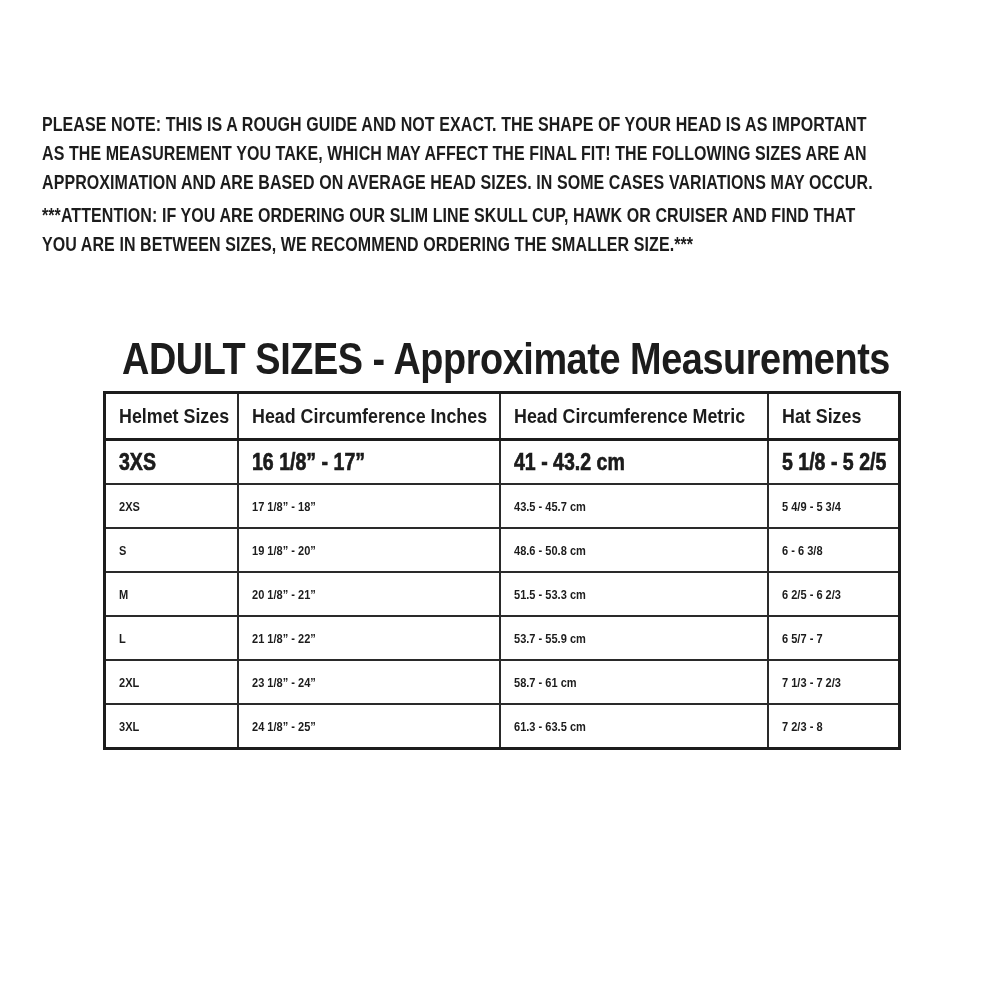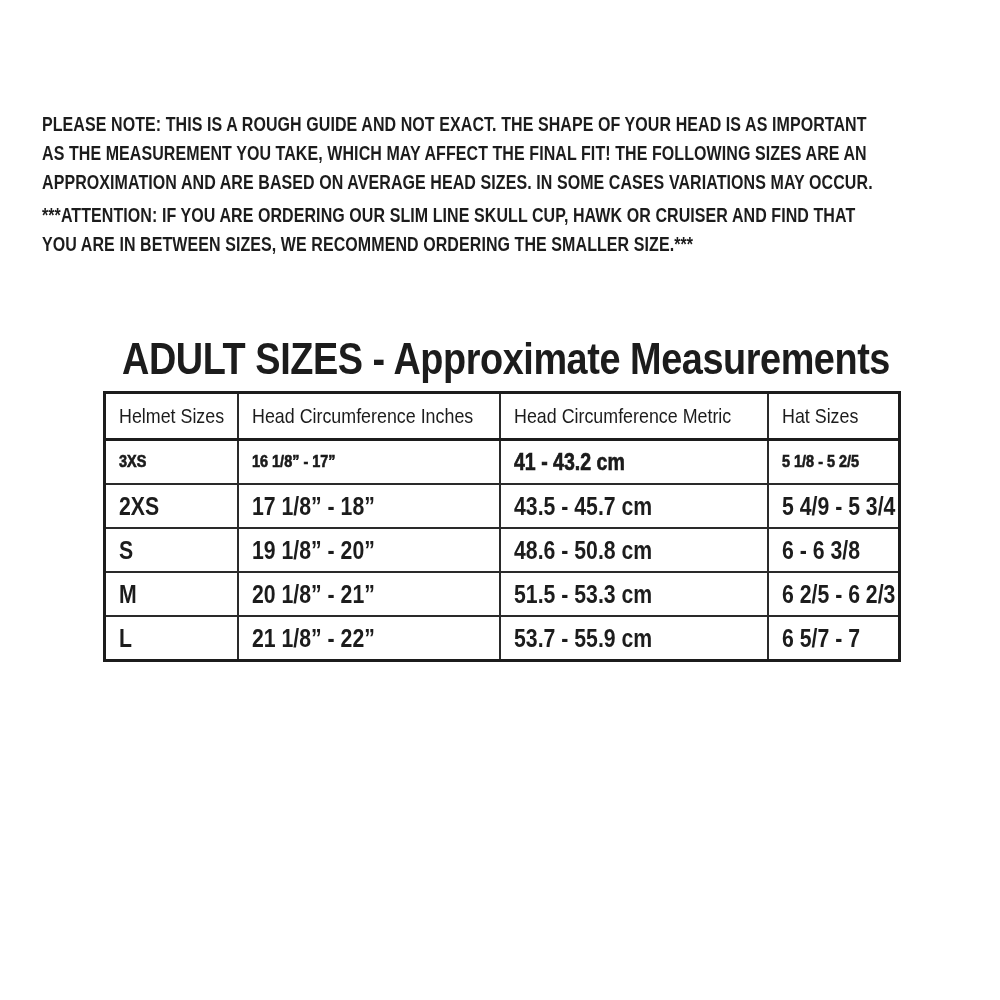--- a/index.html
+++ b/index.html
@@ -72,32 +72,32 @@
   .size-table th, .size-table td {
     border: 2px solid #2a2a2a;
     padding: 0 2px 0 13px;
     text-align: left;
     vertical-align: middle;
     overflow: hidden;
   }
   .size-table thead th {
     height: 44px;
     font-size: 21px;
-    font-weight: normal;
+    font-weight: bold;
     border-bottom: 3px solid #1c1c1c;
     margin-top: 24px;
   }
   .size-table tbody td {
     height: 42px;
-    font-size: 25px;
+    font-size: 13px;
     font-weight: bold;
   }
   
   .size-table tr.emph td {
-    font-size: 17px;
+    font-size: 23px;
     -webkit-text-stroke: 0.6px #111111;
   }
   .size-table tr.emph td.metric-cell {
     font-size: 23px;
   }
 </style>
 </head>
 <body>
 
 <div class="notice notice-1">
@@ -154,14 +154,26 @@
       <td><span class="cond-mid">20 1/8” - 21”</span></td>
       <td class="metric-cell"><span class="cond-mid">51.5 - 53.3 cm</span></td>
       <td><span class="cond-mid">6 2/5 - 6 2/3</span></td>
     </tr>
     <tr>
       <td><span class="cond-mid">L</span></td>
       <td><span class="cond-mid">21 1/8” - 22”</span></td>
       <td class="metric-cell"><span class="cond-mid">53.7 - 55.9 cm</span></td>
       <td><span class="cond-mid">6 5/7 - 7</span></td>
     </tr>
+    <tr>
+      <td><span class="cond-mid">2XL</span></td>
+      <td><span class="cond-mid">23 1/8” - 24”</span></td>
+      <td class="metric-cell"><span class="cond-mid">58.7 - 61 cm</span></td>
+      <td><span class="cond-mid">7 1/3 - 7 2/3</span></td>
+    </tr>
+    <tr>
+      <td><span class="cond-mid">3XL</span></td>
+      <td><span class="cond-mid">24 1/8” - 25”</span></td>
+      <td class="metric-cell"><span class="cond-mid">61.3 - 63.5 cm</span></td>
+      <td><span class="cond-mid">7 2/3 - 8</span></td>
+    </tr>
   </tbody>
 </table>
 
 </body></html>

